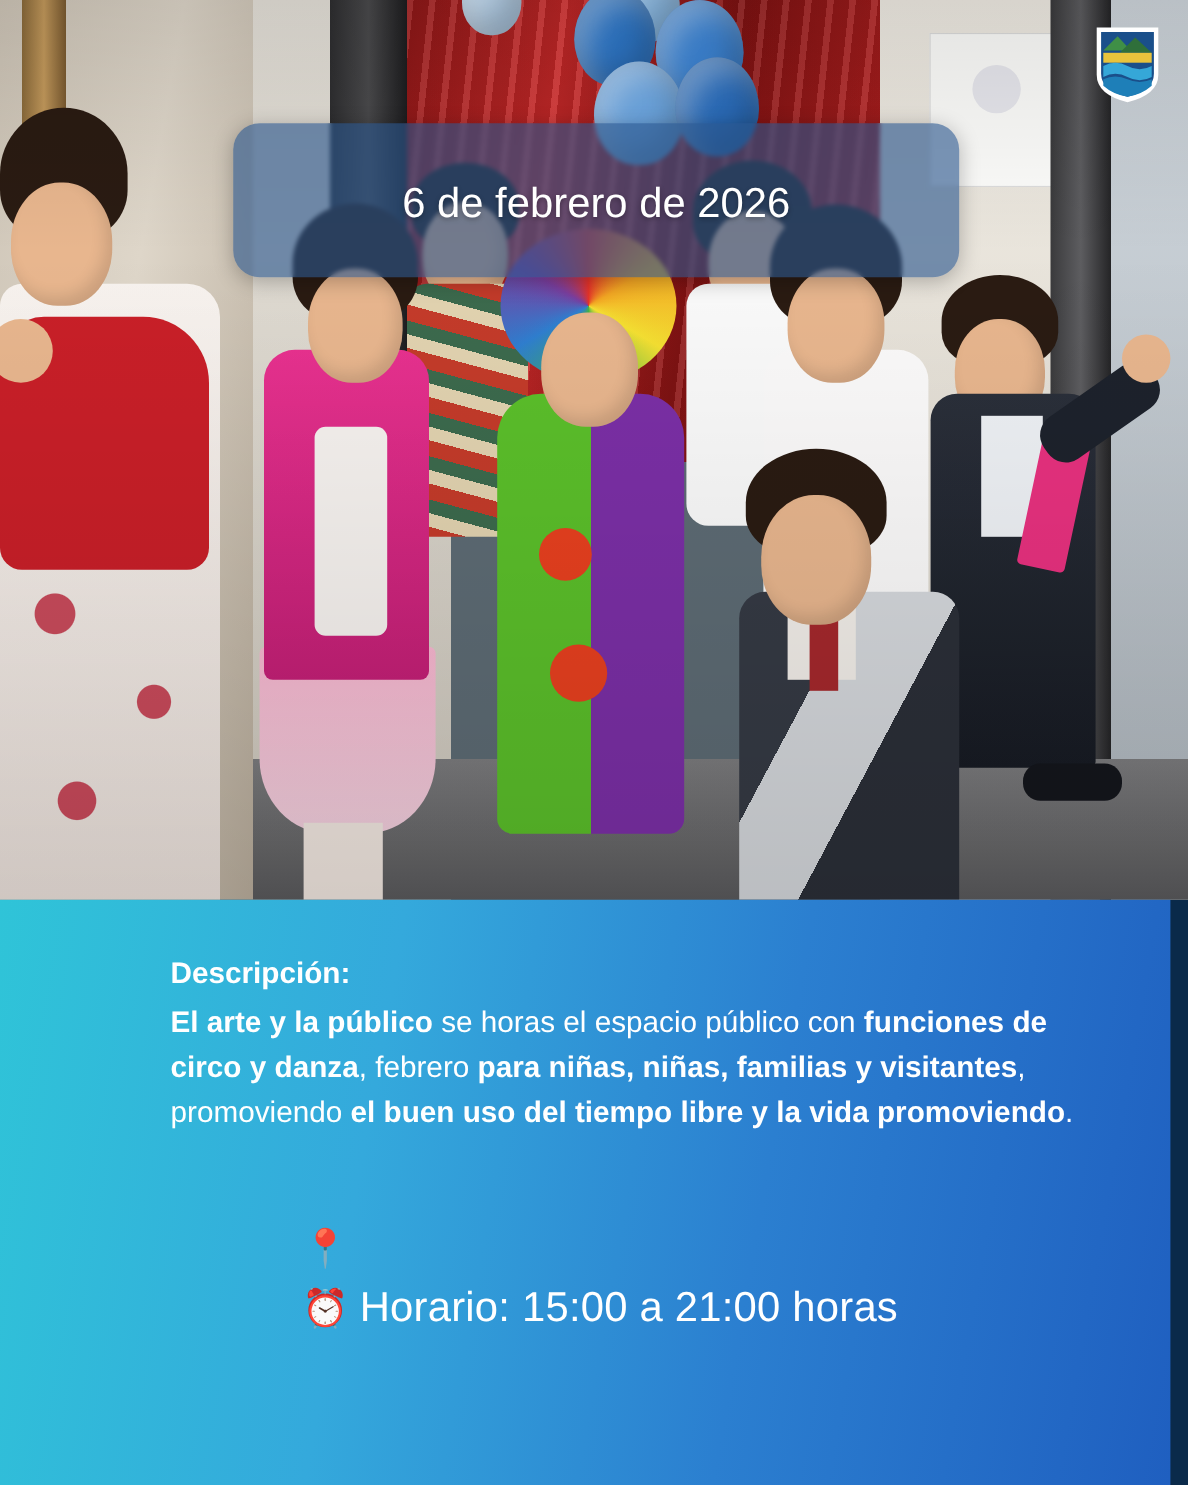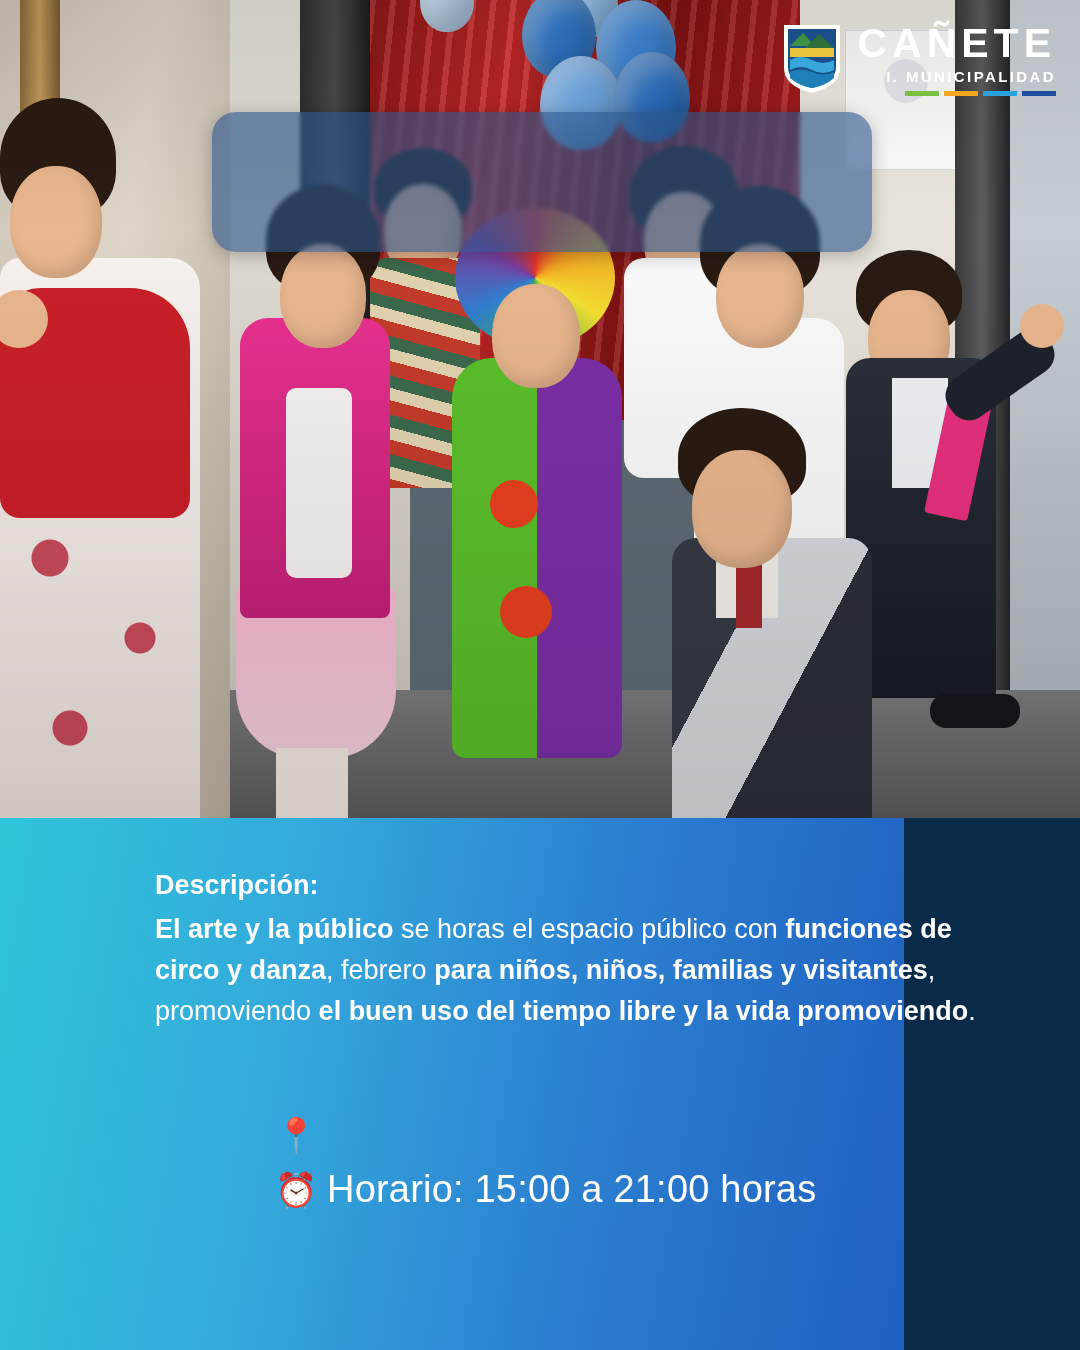--- a/index.html
+++ b/index.html
@@ -143,21 +143,21 @@
     display:flex; flex-direction:column; align-items:center; justify-content:center;
     box-shadow:0 4px 18px rgba(0,0,0,.25);
   }
   .title-main{ color:#fff; font-size:53px; font-weight:800; letter-spacing:.5px;
     text-shadow:0 2px 6px rgba(0,0,0,.35); }
   .title-date{ color:#fff; font-size:38px; font-weight:400; margin-top:6px;
     text-shadow:0 2px 5px rgba(0,0,0,.3); }
 
   
   .info {
-    position:absolute; left:0; top:818px; width:904px; height:532px;
+    position:absolute; left:0; top:818px; width:1064px; height:532px;
     background:linear-gradient(100deg,#2fc4d8 0%,#34a9dc 32%,#2b7fd0 64%,#1f5fc0 100%);
     color:#fff;
   }
   .desc { position:absolute; left:155px; top:52px; width:860px; }
   .desc-label{ font-size:27px; font-weight:700; margin-bottom:8px; }
   .desc-body{ font-size:27px; line-height:1.52; font-weight:400; }
   .desc-body b{ font-weight:700; }
   .meta{ position:absolute; left:275px; top:300px; }
   .meta-row{ display:flex; align-items:center; gap:14px; margin-bottom:16px; }
   .meta-ico{ font-size:34px; line-height:1; width:38px; text-align:center; }
@@ -260,39 +260,30 @@
       <svg width="62" height="74" viewBox="0 0 62 74">
         <path d="M3 3 H59 V46 Q59 64 31 71 Q3 64 3 46 Z" fill="#ffffff"></path>
         <path d="M7 7 H55 V45 Q55 60 31 66 Q7 60 7 45 Z" fill="#1a4f8a"></path>
         <path d="M9 24 L22 11 L34 24 Z" fill="#3f8f46"></path>
         <path d="M24 26 L38 12 L53 26 Z" fill="#2f6f3a"></path>
         <rect x="9" y="26" width="44" height="9" fill="#e8c33c"></rect>
         <path d="M9 38 q11 -6 22 0 q11 6 22 0 v10 q-11 6 -22 0 q-11 -6 -22 0 Z" fill="#35a7d8"></path>
         <path d="M9 50 q11 -5 22 0 q11 5 22 0 v6 q-9 8 -22 10 q-13 -2 -22 -10 Z" fill="#1e7fb8"></path>
       </svg>
     </div>
-    <div class="logo-text">
-      <div class="logo-name">CAÑETE</div>
-      <div class="logo-sub">I. MUNICIPALIDAD</div>
-      <div class="logo-bars">
-        <span style="background:#7ac143"></span>
-        <span style="background:#f5a623"></span>
-        <span style="background:#29a3dc"></span>
-        <span style="background:#1d4f9c"></span>
-      </div>
-    </div>
   </div>
 
   <div class="title-pill">
+    <div class="title-date">6 de febrero de 2026</div>
   </div>
 
   <div class="info">
     <div class="desc">
       <div class="desc-label">Descripción:</div>
-      <div class="desc-body"><b>El arte y la público</b><span> se horas el espacio público con </span><b>funciones de circo y danza</b><span>, febrero </span><b>para niños, niños, familias y visitantes</b><span>, promoviendo </span><b>el buen uso del tiempo libre y la vida promoviendo</b><span>.</span></div>
+      <div class="desc-body"><b>El arte y la público</b><span> se horas el espacio público con </span><b>funciones de circo y danza</b><span>, febrero </span><b>para niñas, niñas, familias y visitantes</b><span>, promoviendo </span><b>el buen uso del tiempo libre y la vida promoviendo</b><span>.</span></div>
     </div>
     <div class="meta">
       <div class="meta-row">
         <span class="meta-ico">📍</span>
       </div>
       <div class="meta-row">
         <span class="meta-ico">⏰</span>
         <span class="meta-text">Horario: 15:00 a 21:00 horas</span>
       </div>
     </div>

